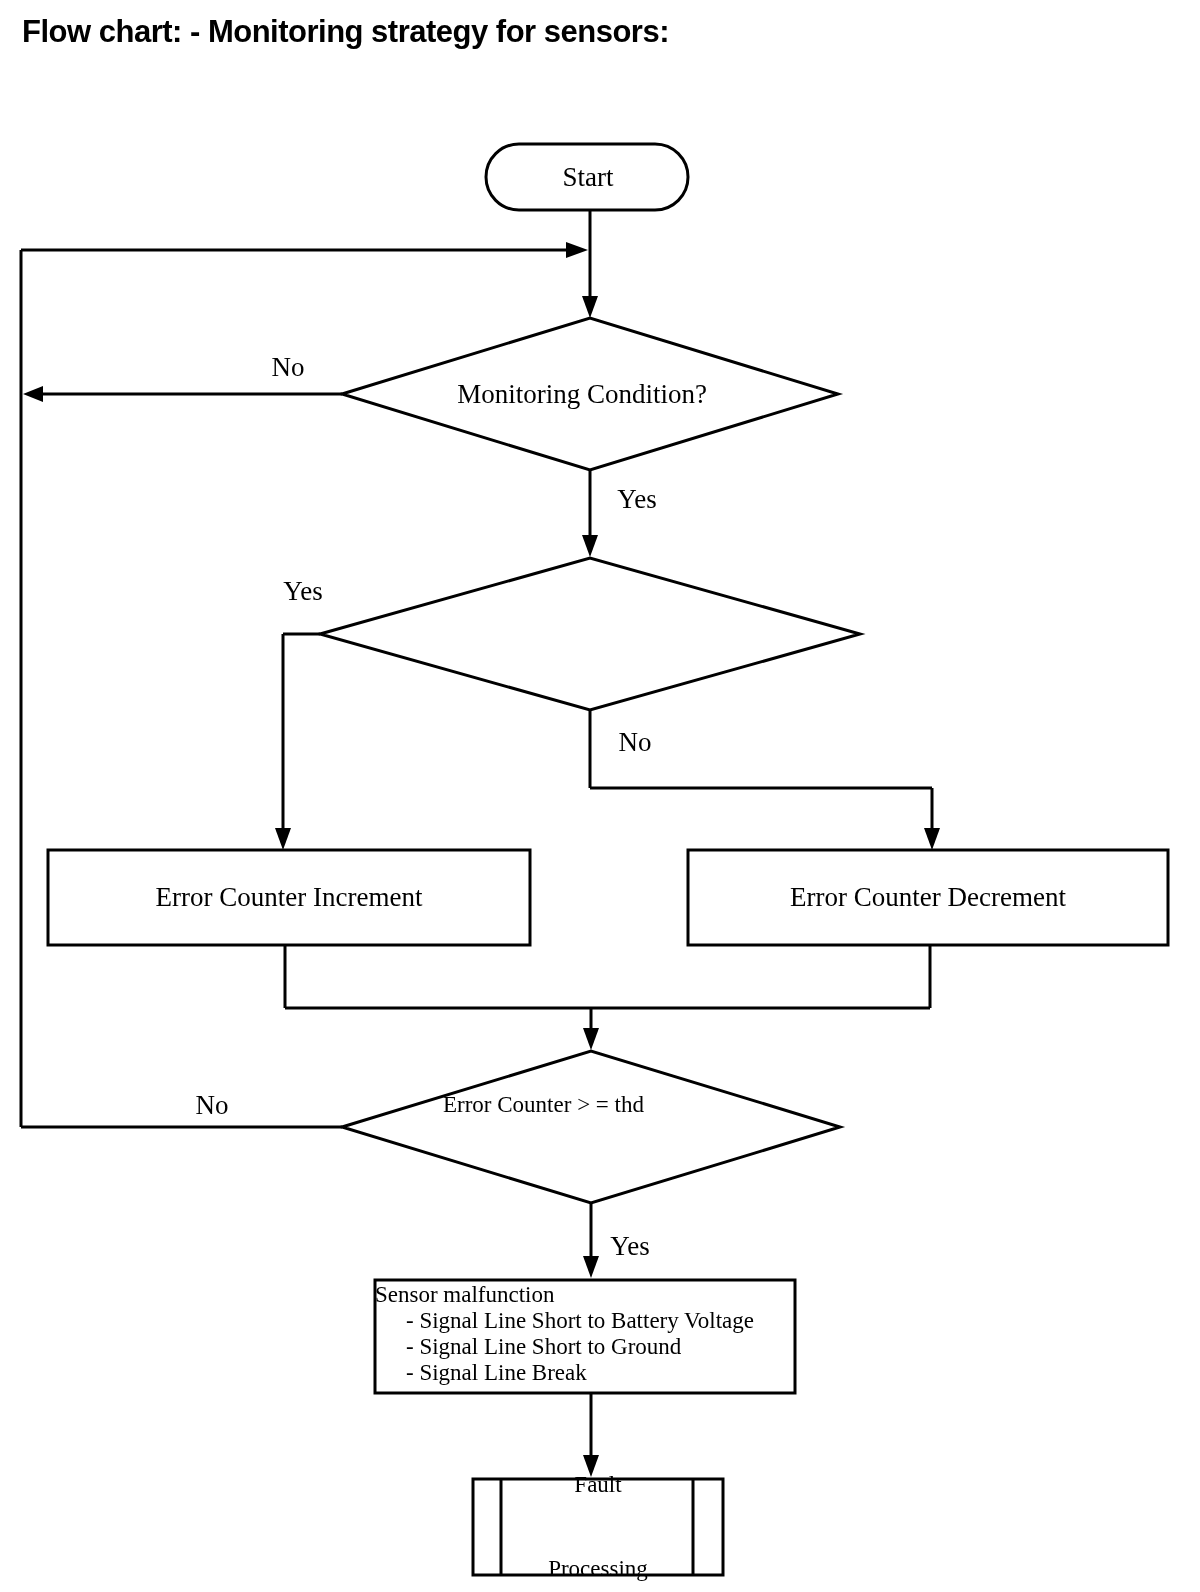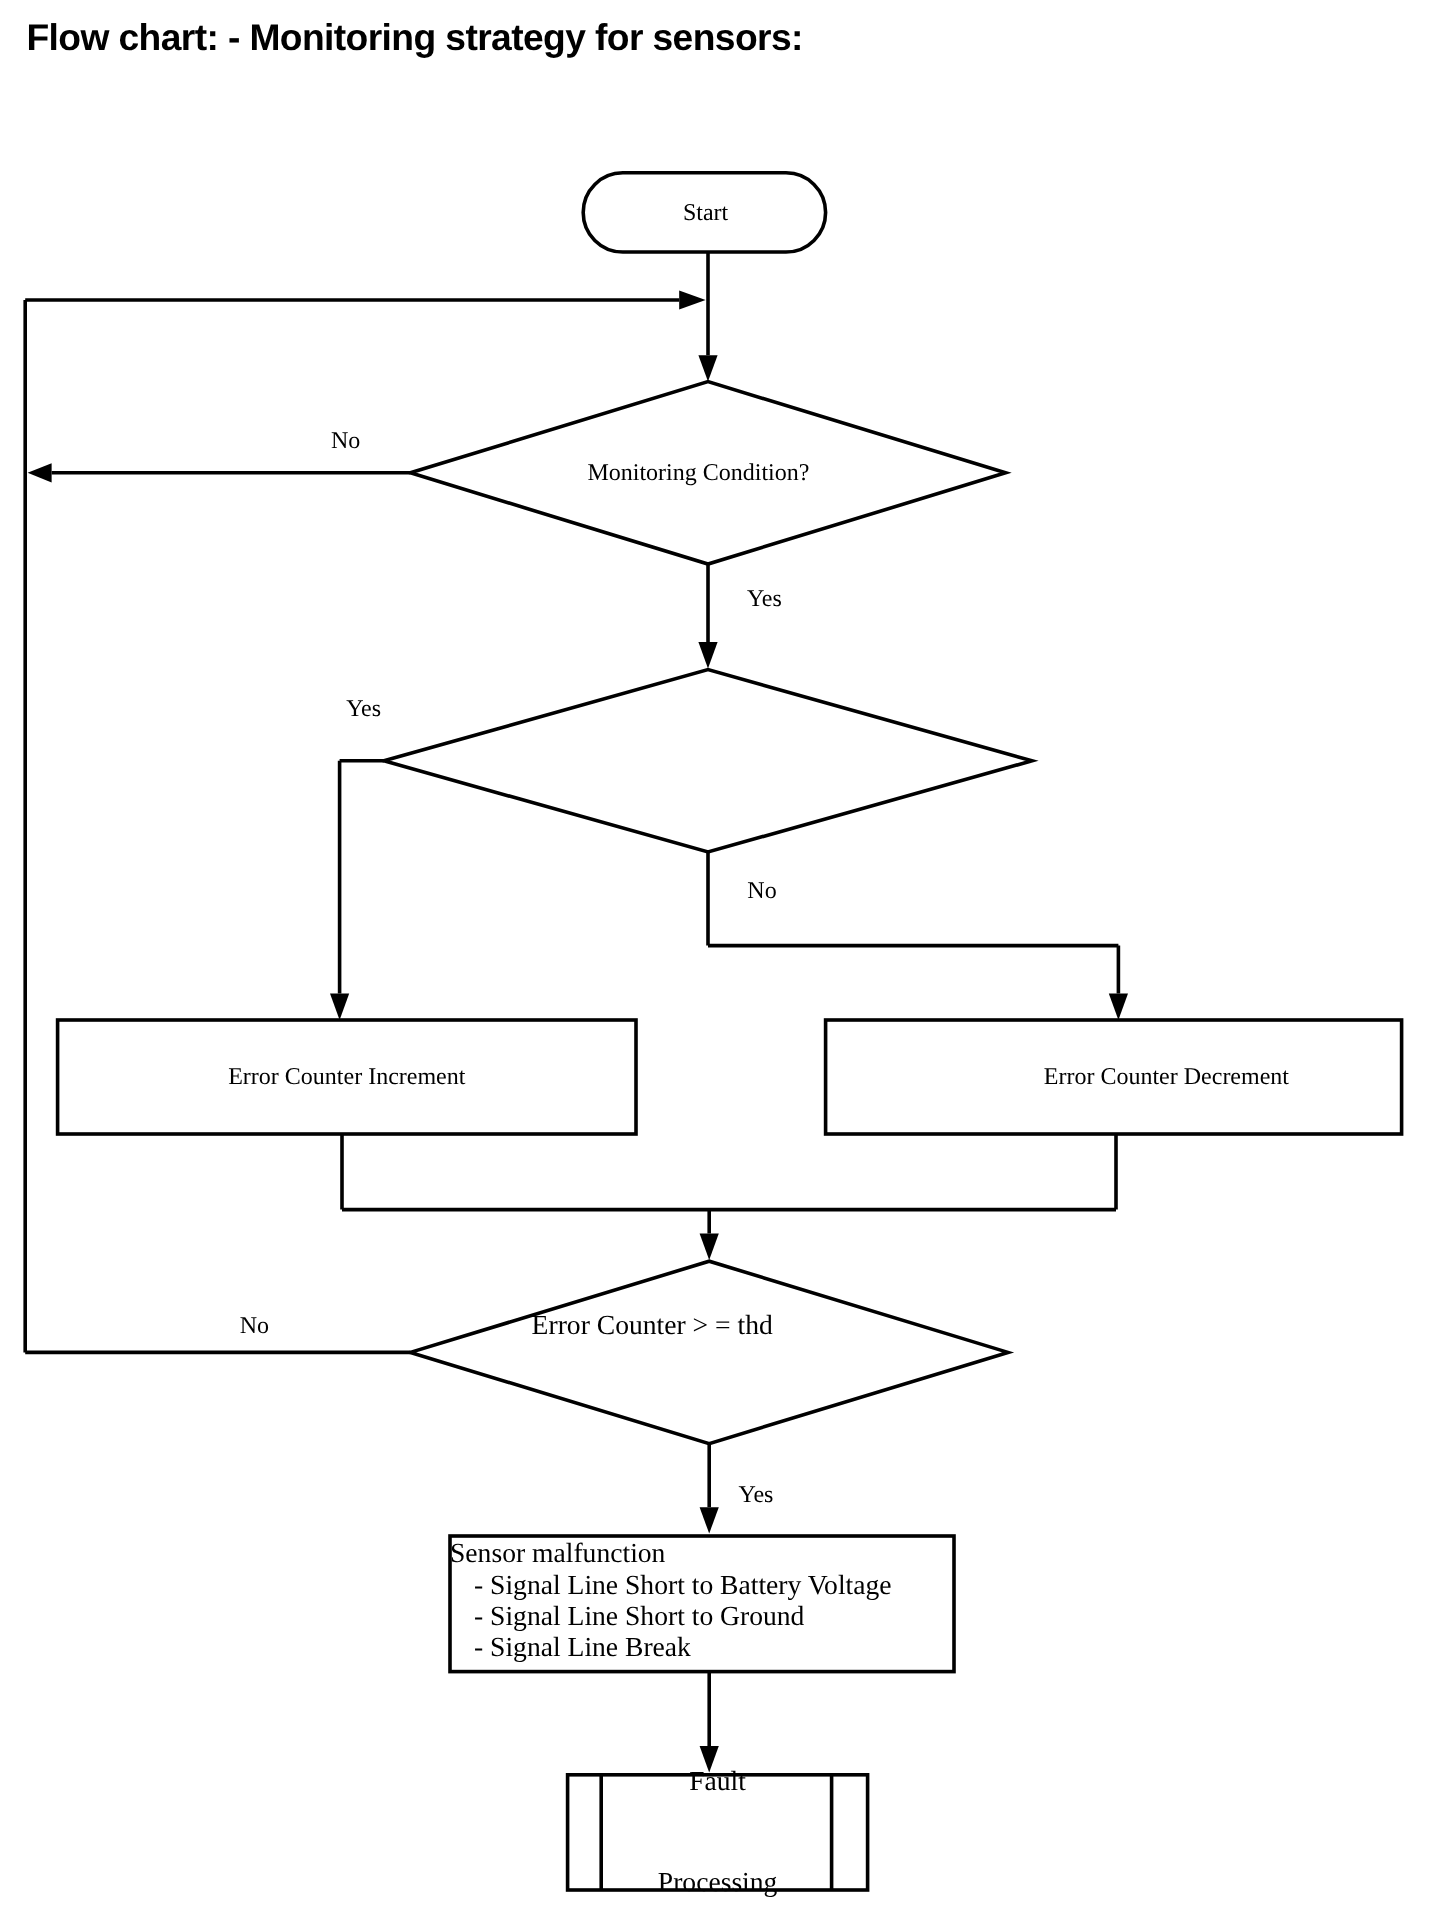--- a/index.html
+++ b/index.html
@@ -21,21 +21,21 @@
     font-size:31px;
     letter-spacing:-0.5px;
     white-space:pre;
   }
   svg.wires{position:absolute;left:0;top:0;}
   
   .clbl{
     position:absolute;
     transform:translate(-50%,-50%);
     white-space:pre;
-    font-size:20px;
+    font-size:27px;
     line-height:24px;
     text-align:center;
   }
   .small{font-size:21px;}
   .dlines{line-height:25px;}
   
   .llbl{
     position:absolute;
     transform:translate(0,-50%);
     white-space:pre;
@@ -44,21 +44,21 @@
   .malf{
     position:absolute;
     left:375px; top:1280px;
     width:420px; height:113px;
     box-sizing:border-box;
     padding:2px 0 0 0;
     font-size:23px;
     line-height:26px;
   }
   .malf .head{text-align:left;}
-  .malf .item{text-align:left;padding-left:20px;white-space:pre;}
+  .malf .item{text-align:left;padding-left:31px;white-space:pre;}
   .fault-lbl{
     position:absolute;
     left:598px; top:1527px;
     transform:translate(-50%,-50%);
     text-align:center;
     font-size:23px;
     line-height:28px;
     white-space:pre;
   }
 </style>
@@ -122,21 +122,21 @@
     </g>
   </svg>
 
   <div class="clbl" style="left:588px;top:177px;">Start</div>
 
   <div class="clbl" style="left:582px;top:394px;">Monitoring Condition?</div>
 
 
   <div class="clbl" style="left:289px;top:897px;">Error Counter Increment</div>
 
-  <div class="clbl" style="left:928px;top:897px;margin-left:44px;">Error Counter Decrement</div>
+  <div class="clbl" style="left:928px;top:897px;">Error Counter Decrement</div>
 
   <div class="llbl" style="left:443px;top:1105px;">Error Counter &gt; = thd</div>
 
   <div class="malf">
     <div class="head">Sensor malfunction</div>
     <div class="item">- Signal Line Short to Battery Voltage</div>
     <div class="item">- Signal Line Short to Ground</div>
     <div class="item">- Signal Line Break</div>
   </div>
 

